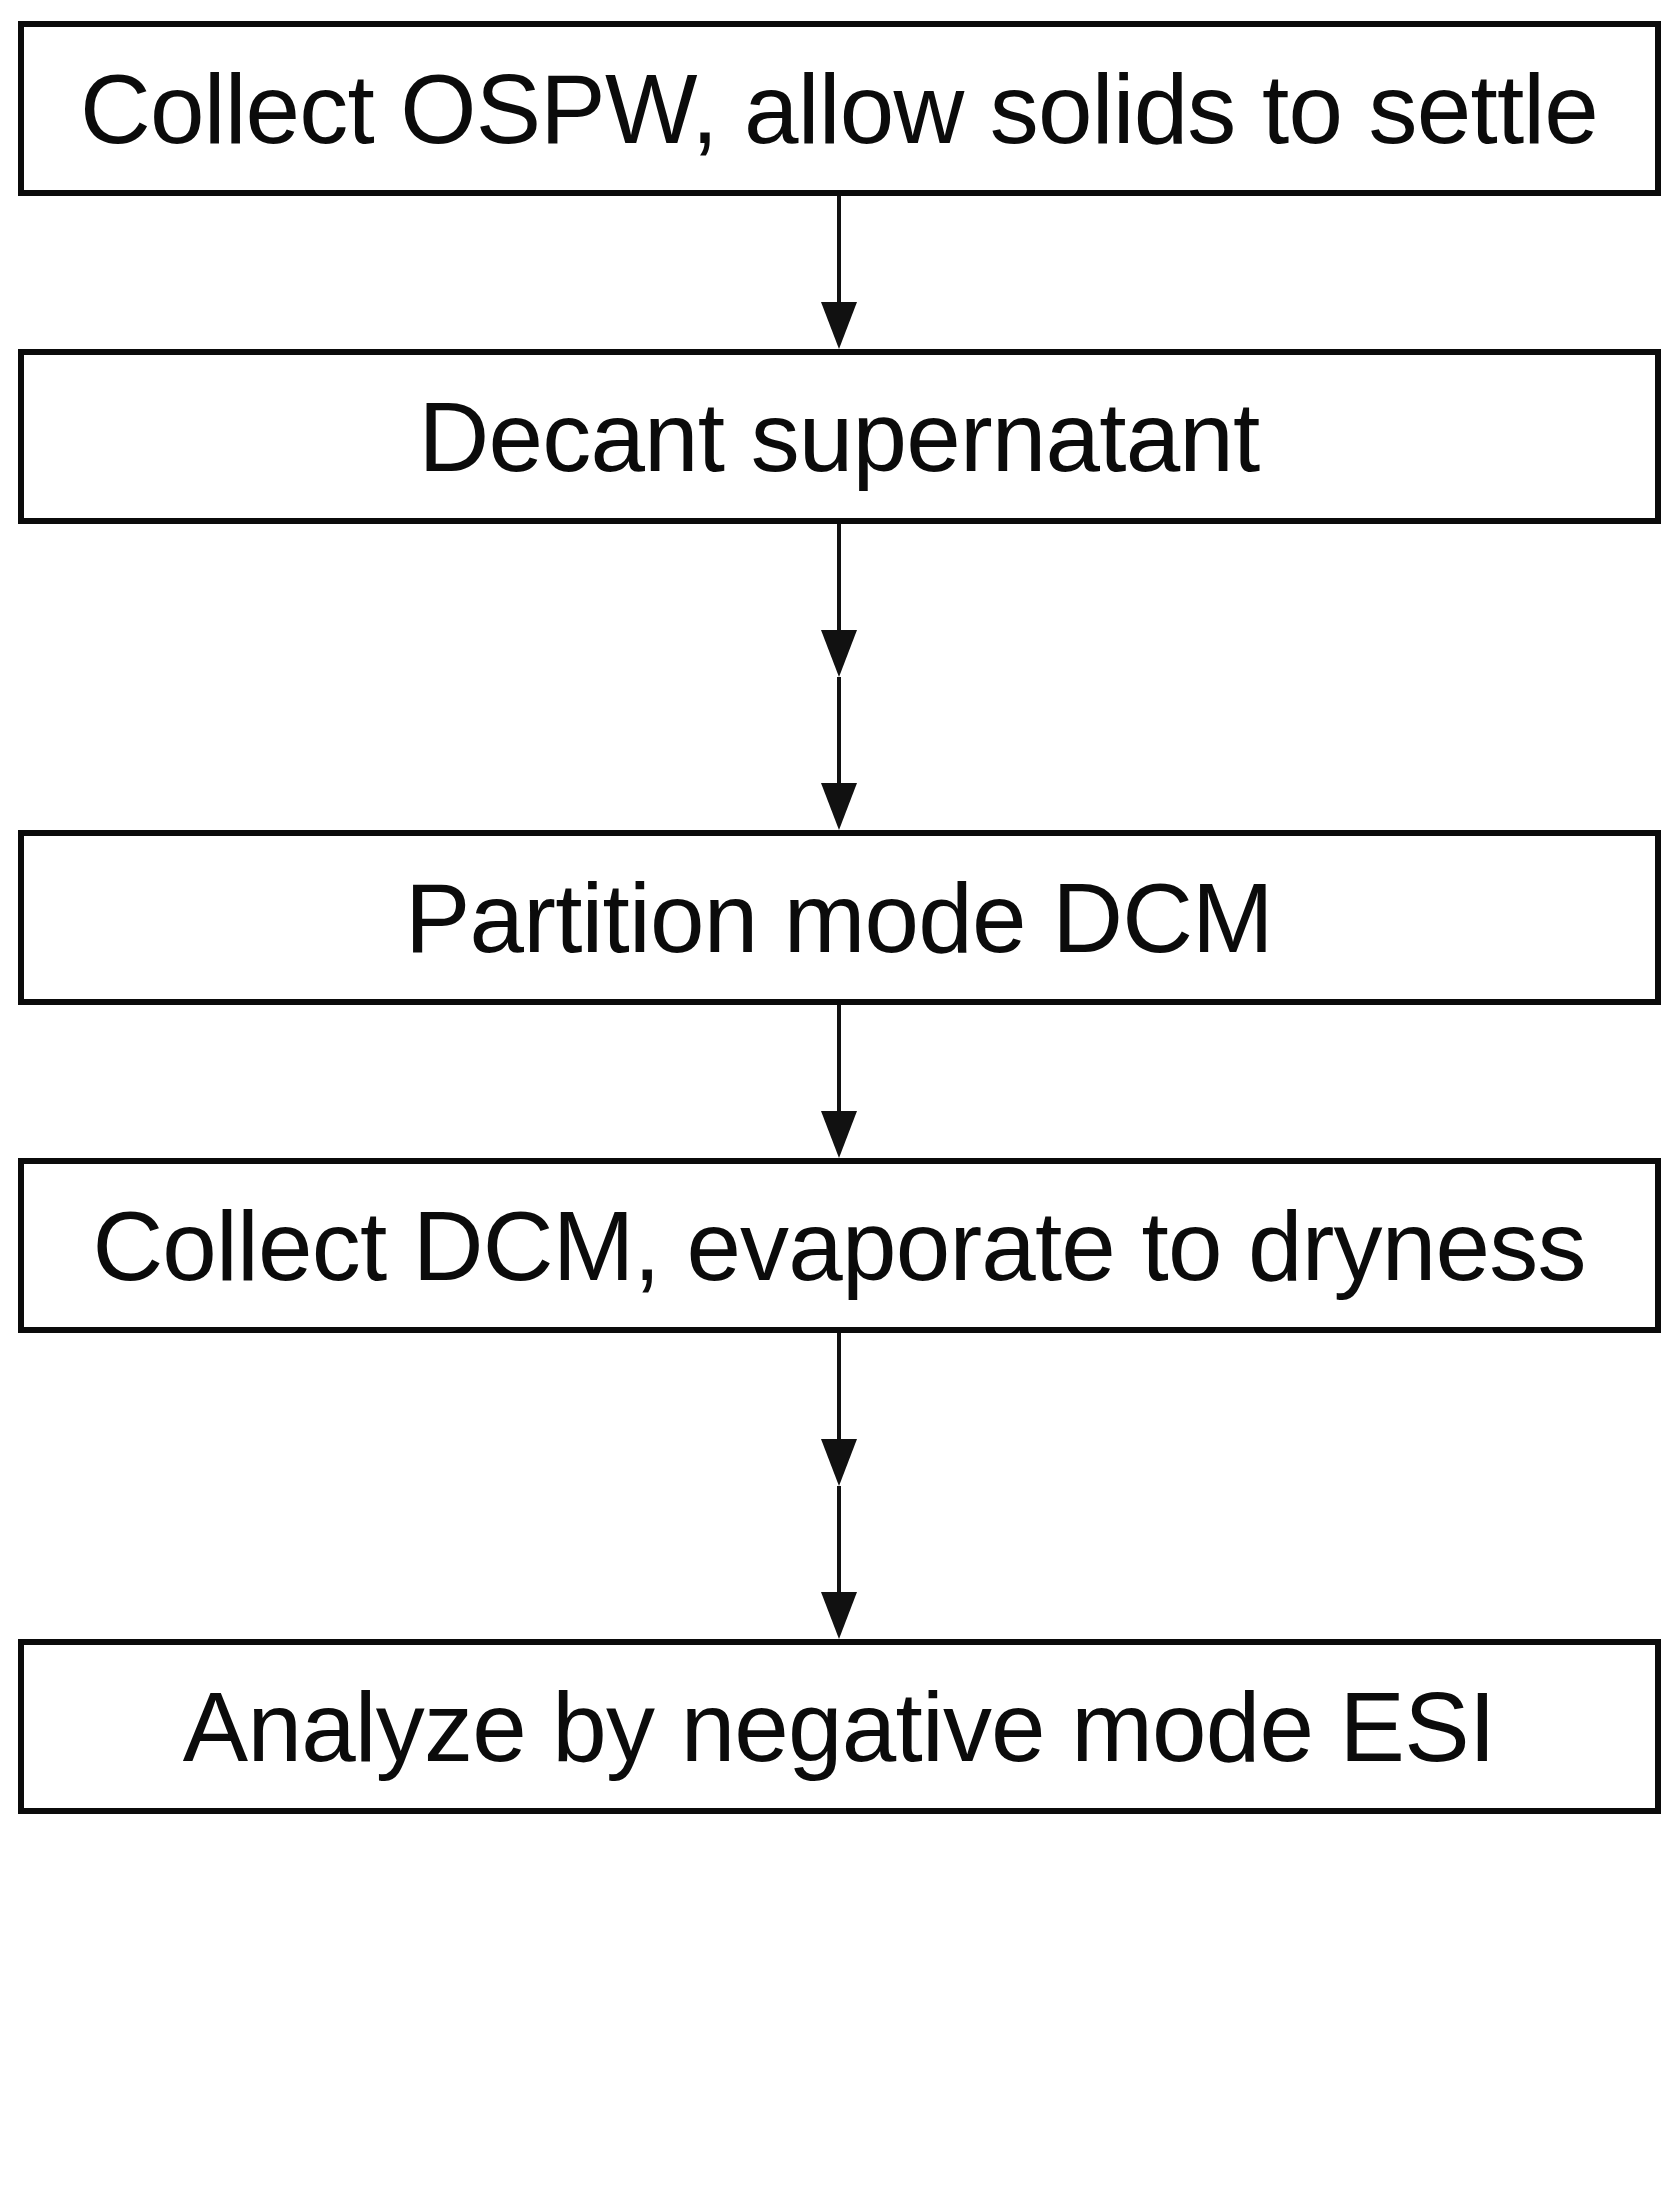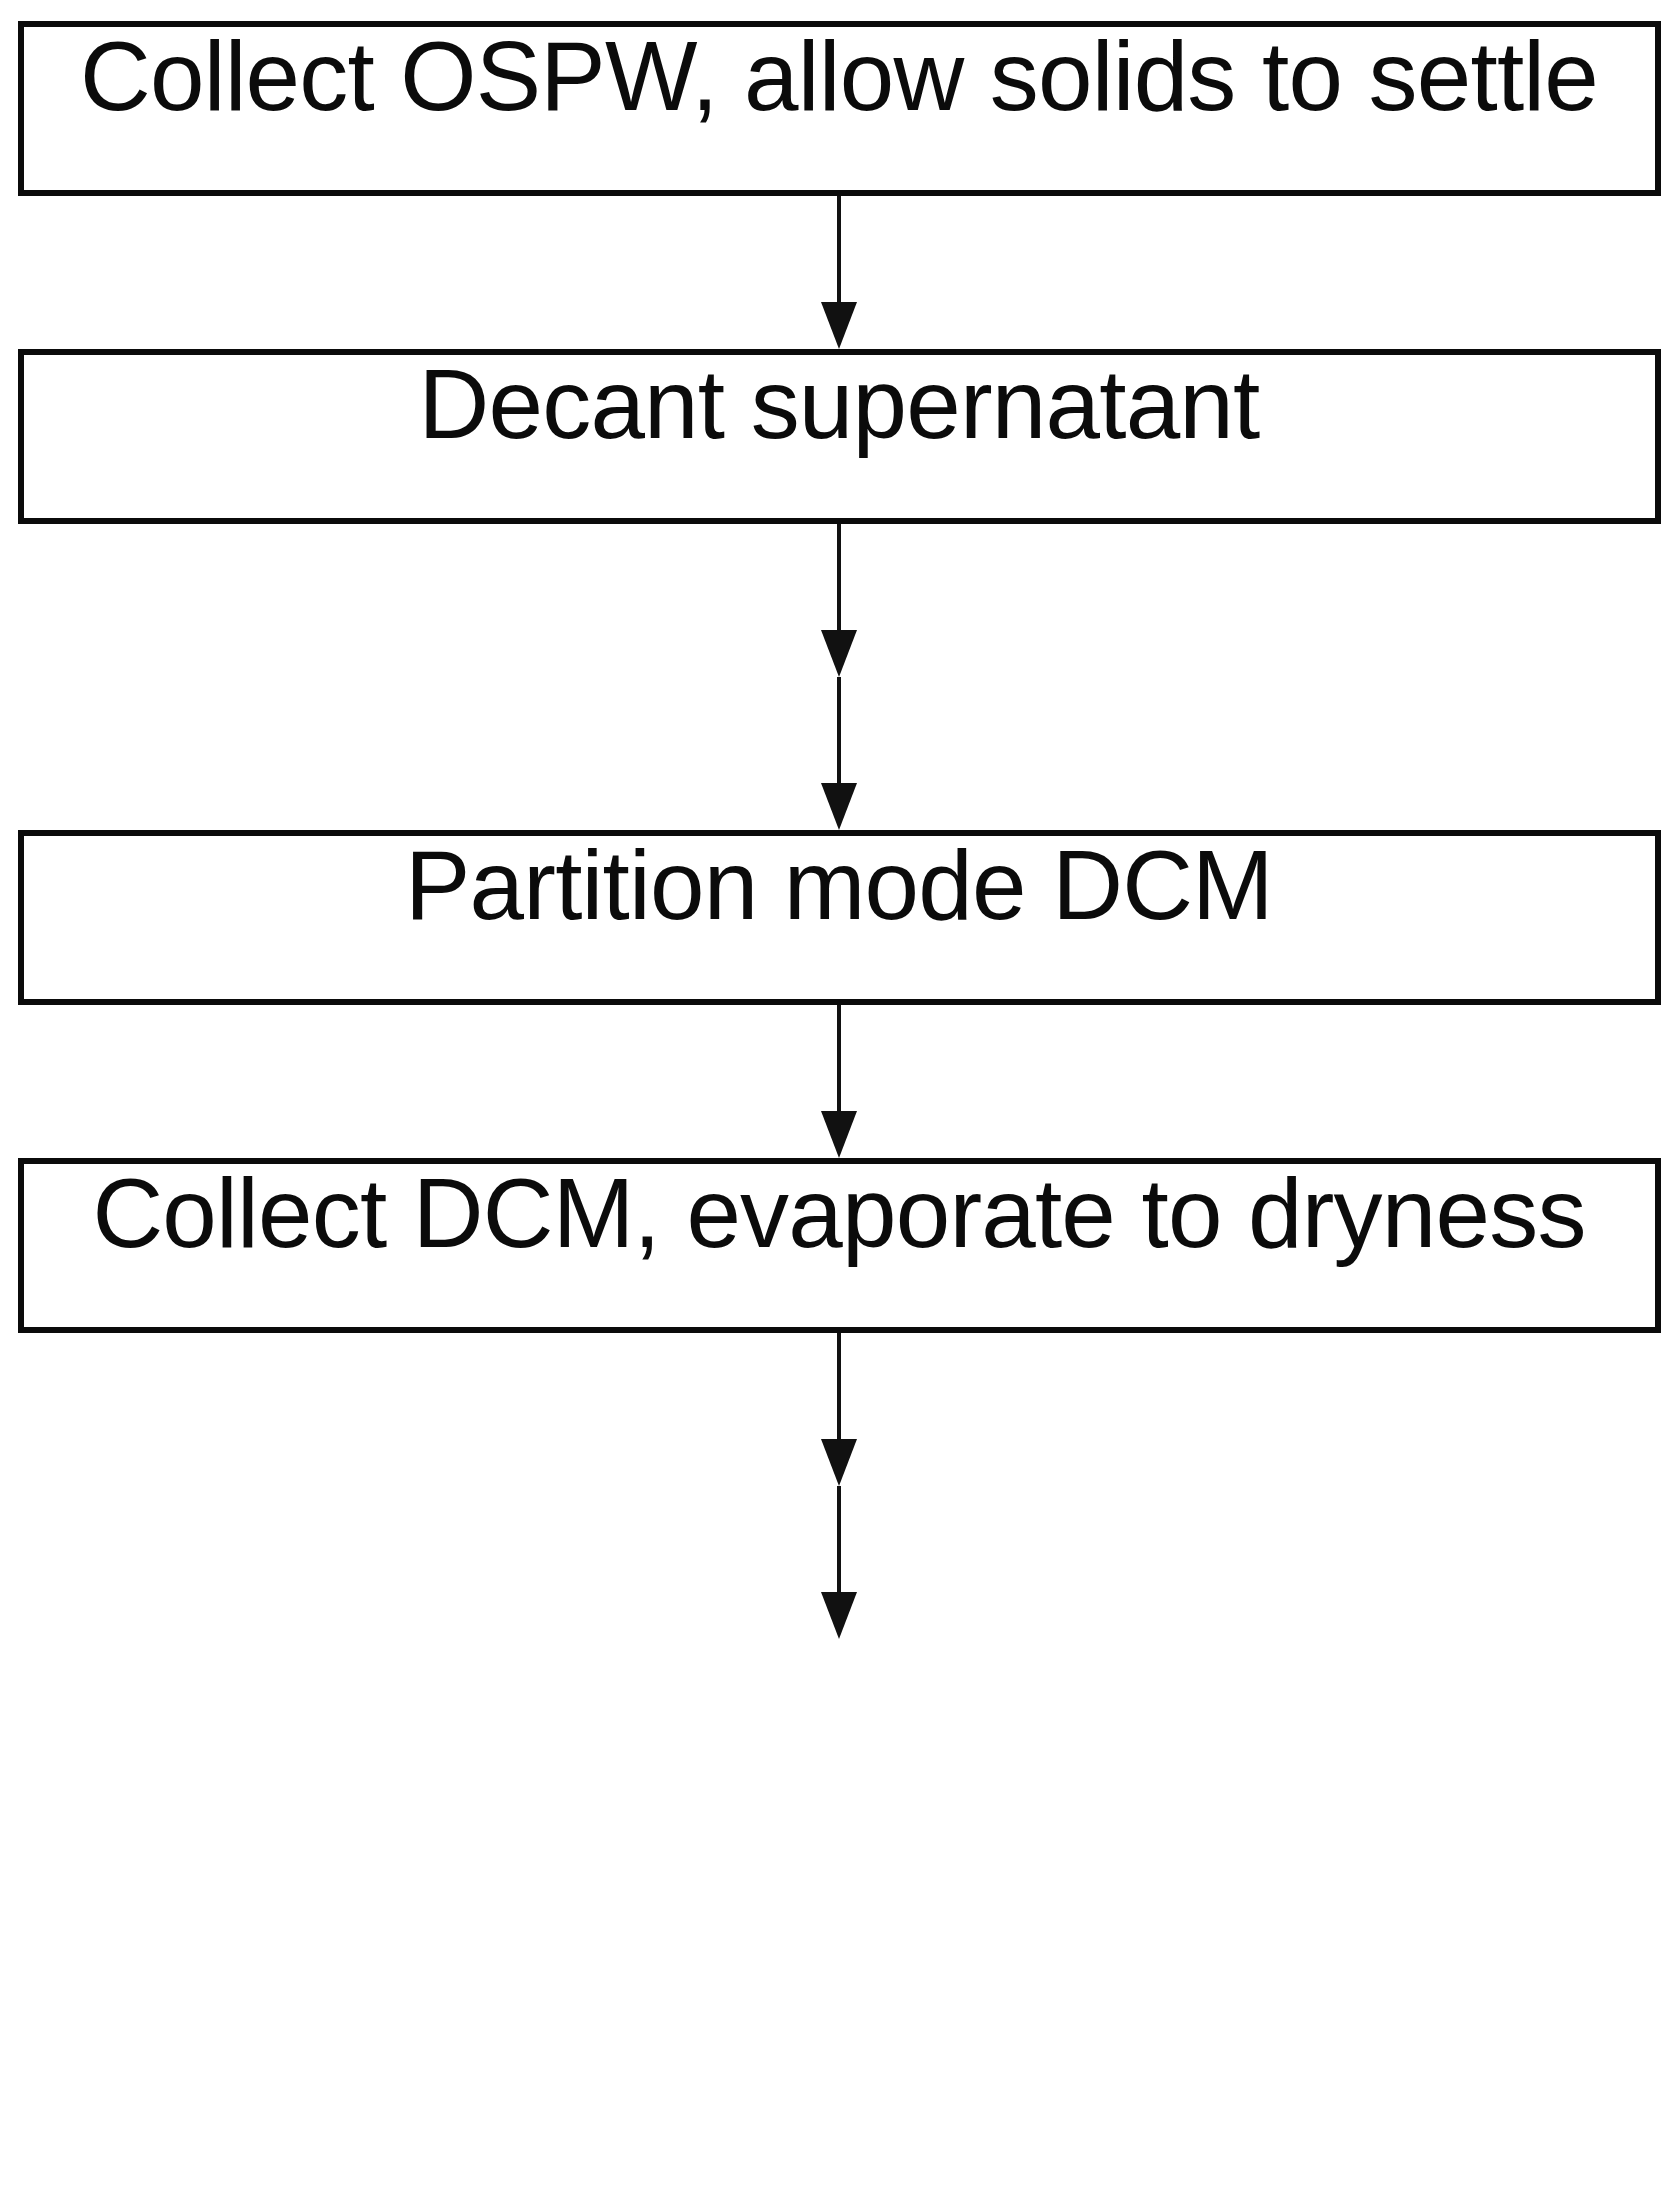--- a/index.html
+++ b/index.html
@@ -22,20 +22,21 @@
     flex-direction: column;
     align-items: center;
   }
   .flow-box {
     box-sizing: border-box;
     width: 1643px;
     height: 175px;
     border: 6.4px solid #0b0b0b;
     background: #ffffff;
     display: flex;
+    align-items: center;
     justify-content: center;
     flex: 0 0 auto;
   }
   .flow-label {
     font-size: 98px;
     line-height: 1;
     letter-spacing: -0.8px;
     color: #0b0b0b;
     white-space: nowrap;
     text-align: center;
@@ -108,15 +109,18 @@
     <div class="arrow-line"></div>
     <div class="arrow-head"></div>
   </div>
 
 
   <div class="flow-arrow">
     <div class="arrow-line"></div>
     <div class="arrow-head"></div>
   </div>
 
+  <div class="flow-box">
+    <span class="flow-label">Analyze by negative mode ESI</span>
+  </div>
 
 </div>
 
 
 </body></html>

